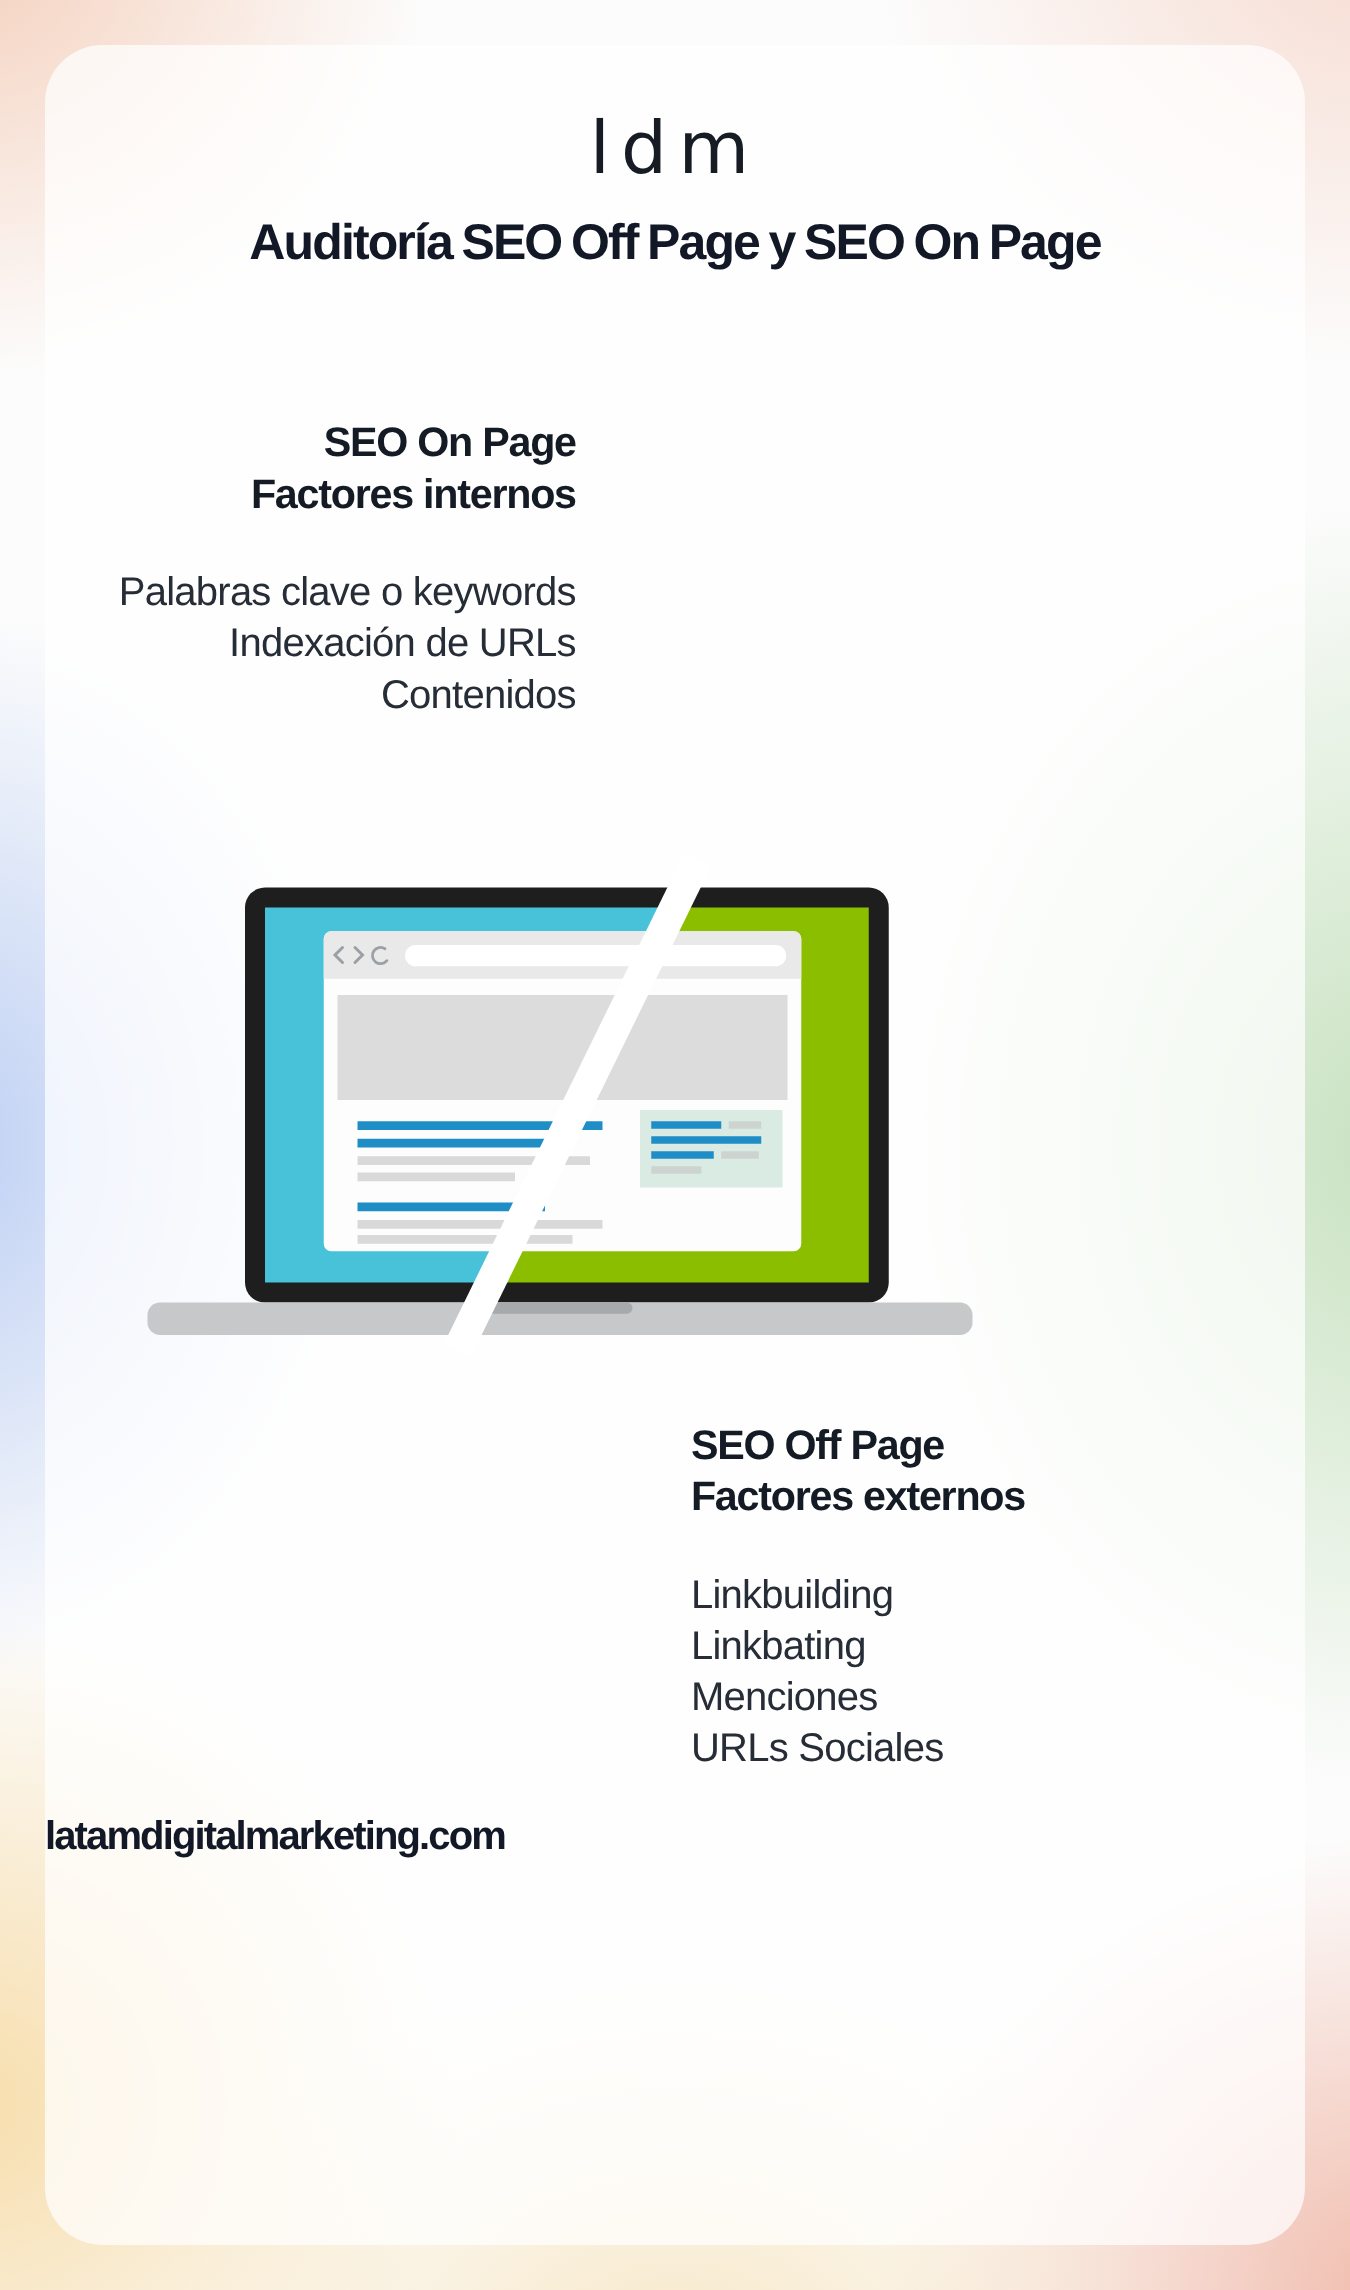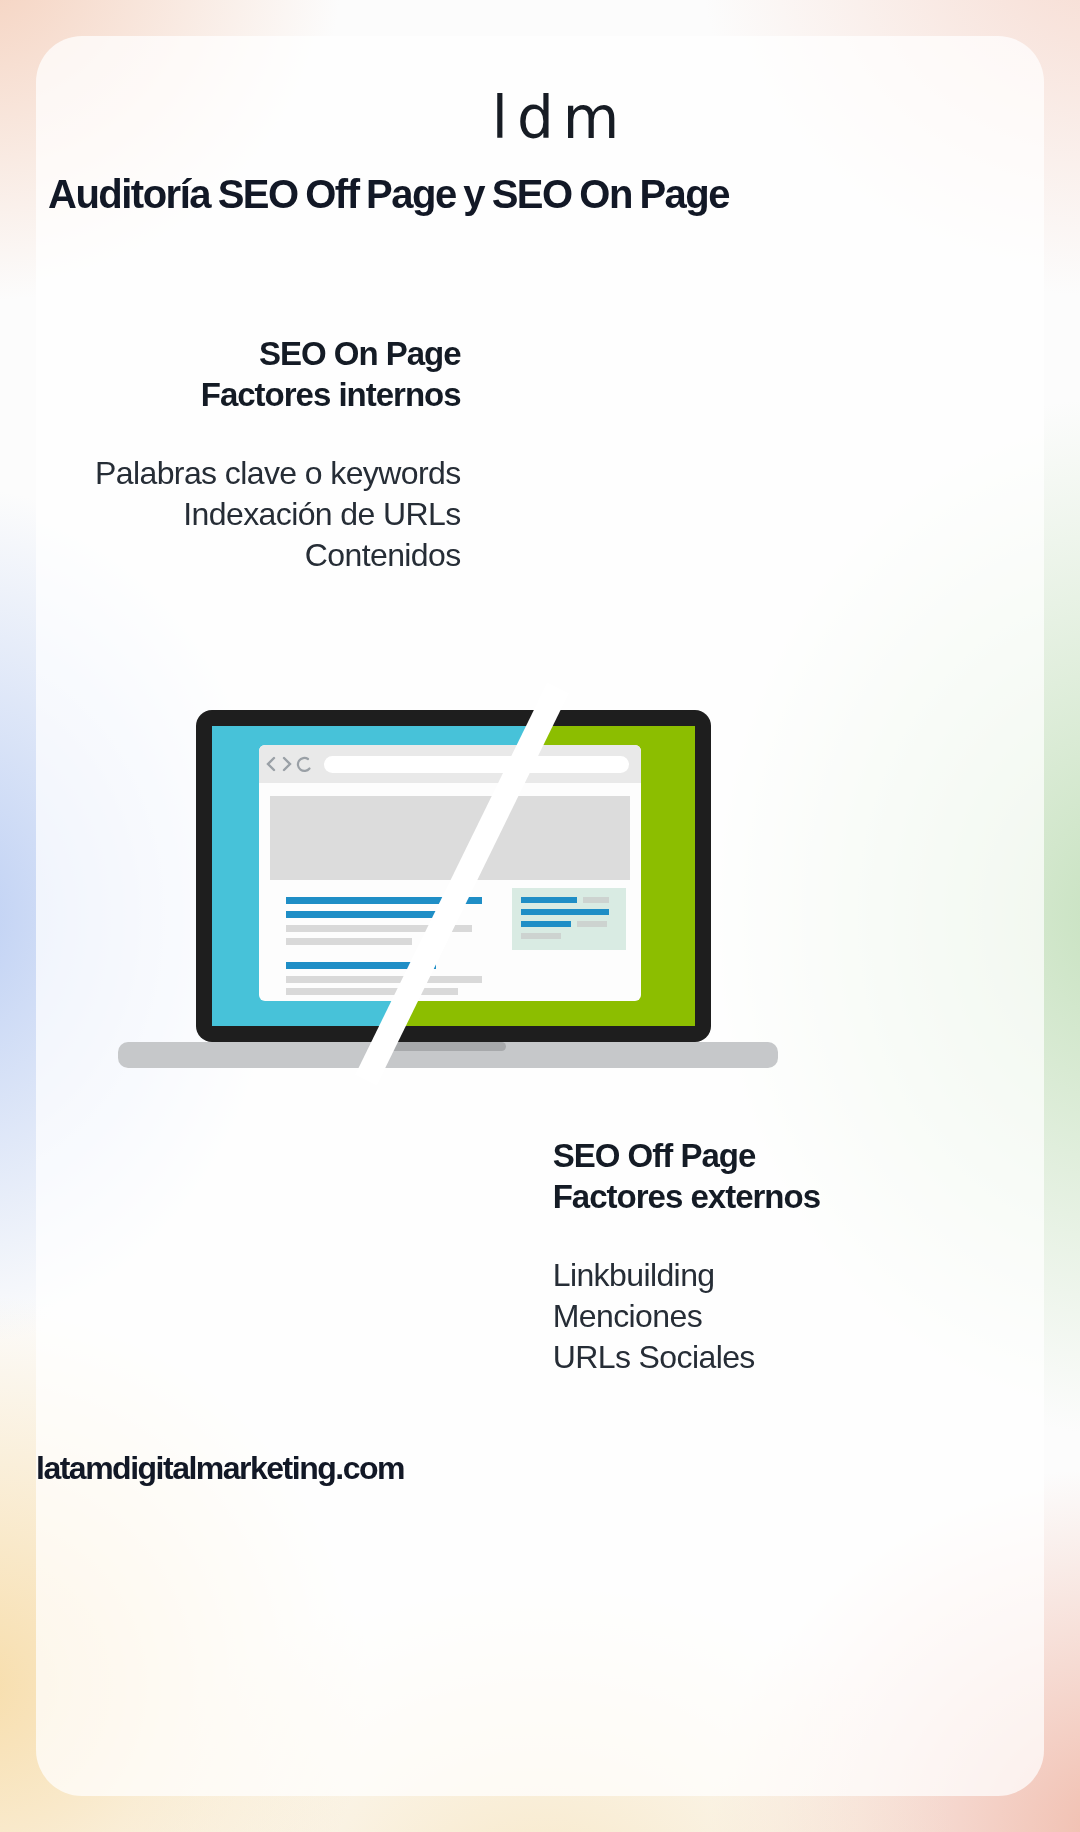--- a/index.html
+++ b/index.html
@@ -24,28 +24,27 @@
     left:36px;top:36px;right:36px;bottom:36px;
     background:rgba(255,255,255,0.72);
     border-radius:46px;
   }
   .logo{
     position:absolute;top:48px;left:0;width:100%;
     text-align:center;
     font-family:"DejaVu Sans",sans-serif;
     font-size:58px;font-weight:400;letter-spacing:9px;
     color:#171c24;
-    padding-left:20px;
   }
   .title{
     position:absolute;top:136px;left:0;width:100%;margin:0;
+    text-align:center;
     font-size:40px;font-weight:700;
     letter-spacing:-1.5px;word-spacing:-2px;
     color:#121826;
-    padding-left:12px;
   }
   .section{position:absolute;}
   .section .heading-line{
     font-size:33px;font-weight:700;line-height:41px;
     letter-spacing:-1px;color:#141b25;
   }
   .section ul{
     list-style:none;margin:38px 0 0 0;padding:0;
     font-size:32px;line-height:41px;letter-spacing:-0.6px;
     color:#262d36;
@@ -126,20 +125,21 @@
       </g>
 
       <line x1="440" y1="-22" x2="248" y2="370" stroke="#ffffff" stroke-width="24"></line>
     </svg>
 
     <section class="section off-page">
       <div class="heading-line">SEO Off Page</div>
       <div class="heading-line">Factores externos</div>
       <ul>
         <li>Linkbuilding</li>
+        <li>Linkbating</li>
         <li>Menciones</li>
         <li>URLs Sociales</li>
       </ul>
     </section>
 
     <div class="footer">latamdigitalmarketing.com</div>
 
   </div>
 </div>
 

